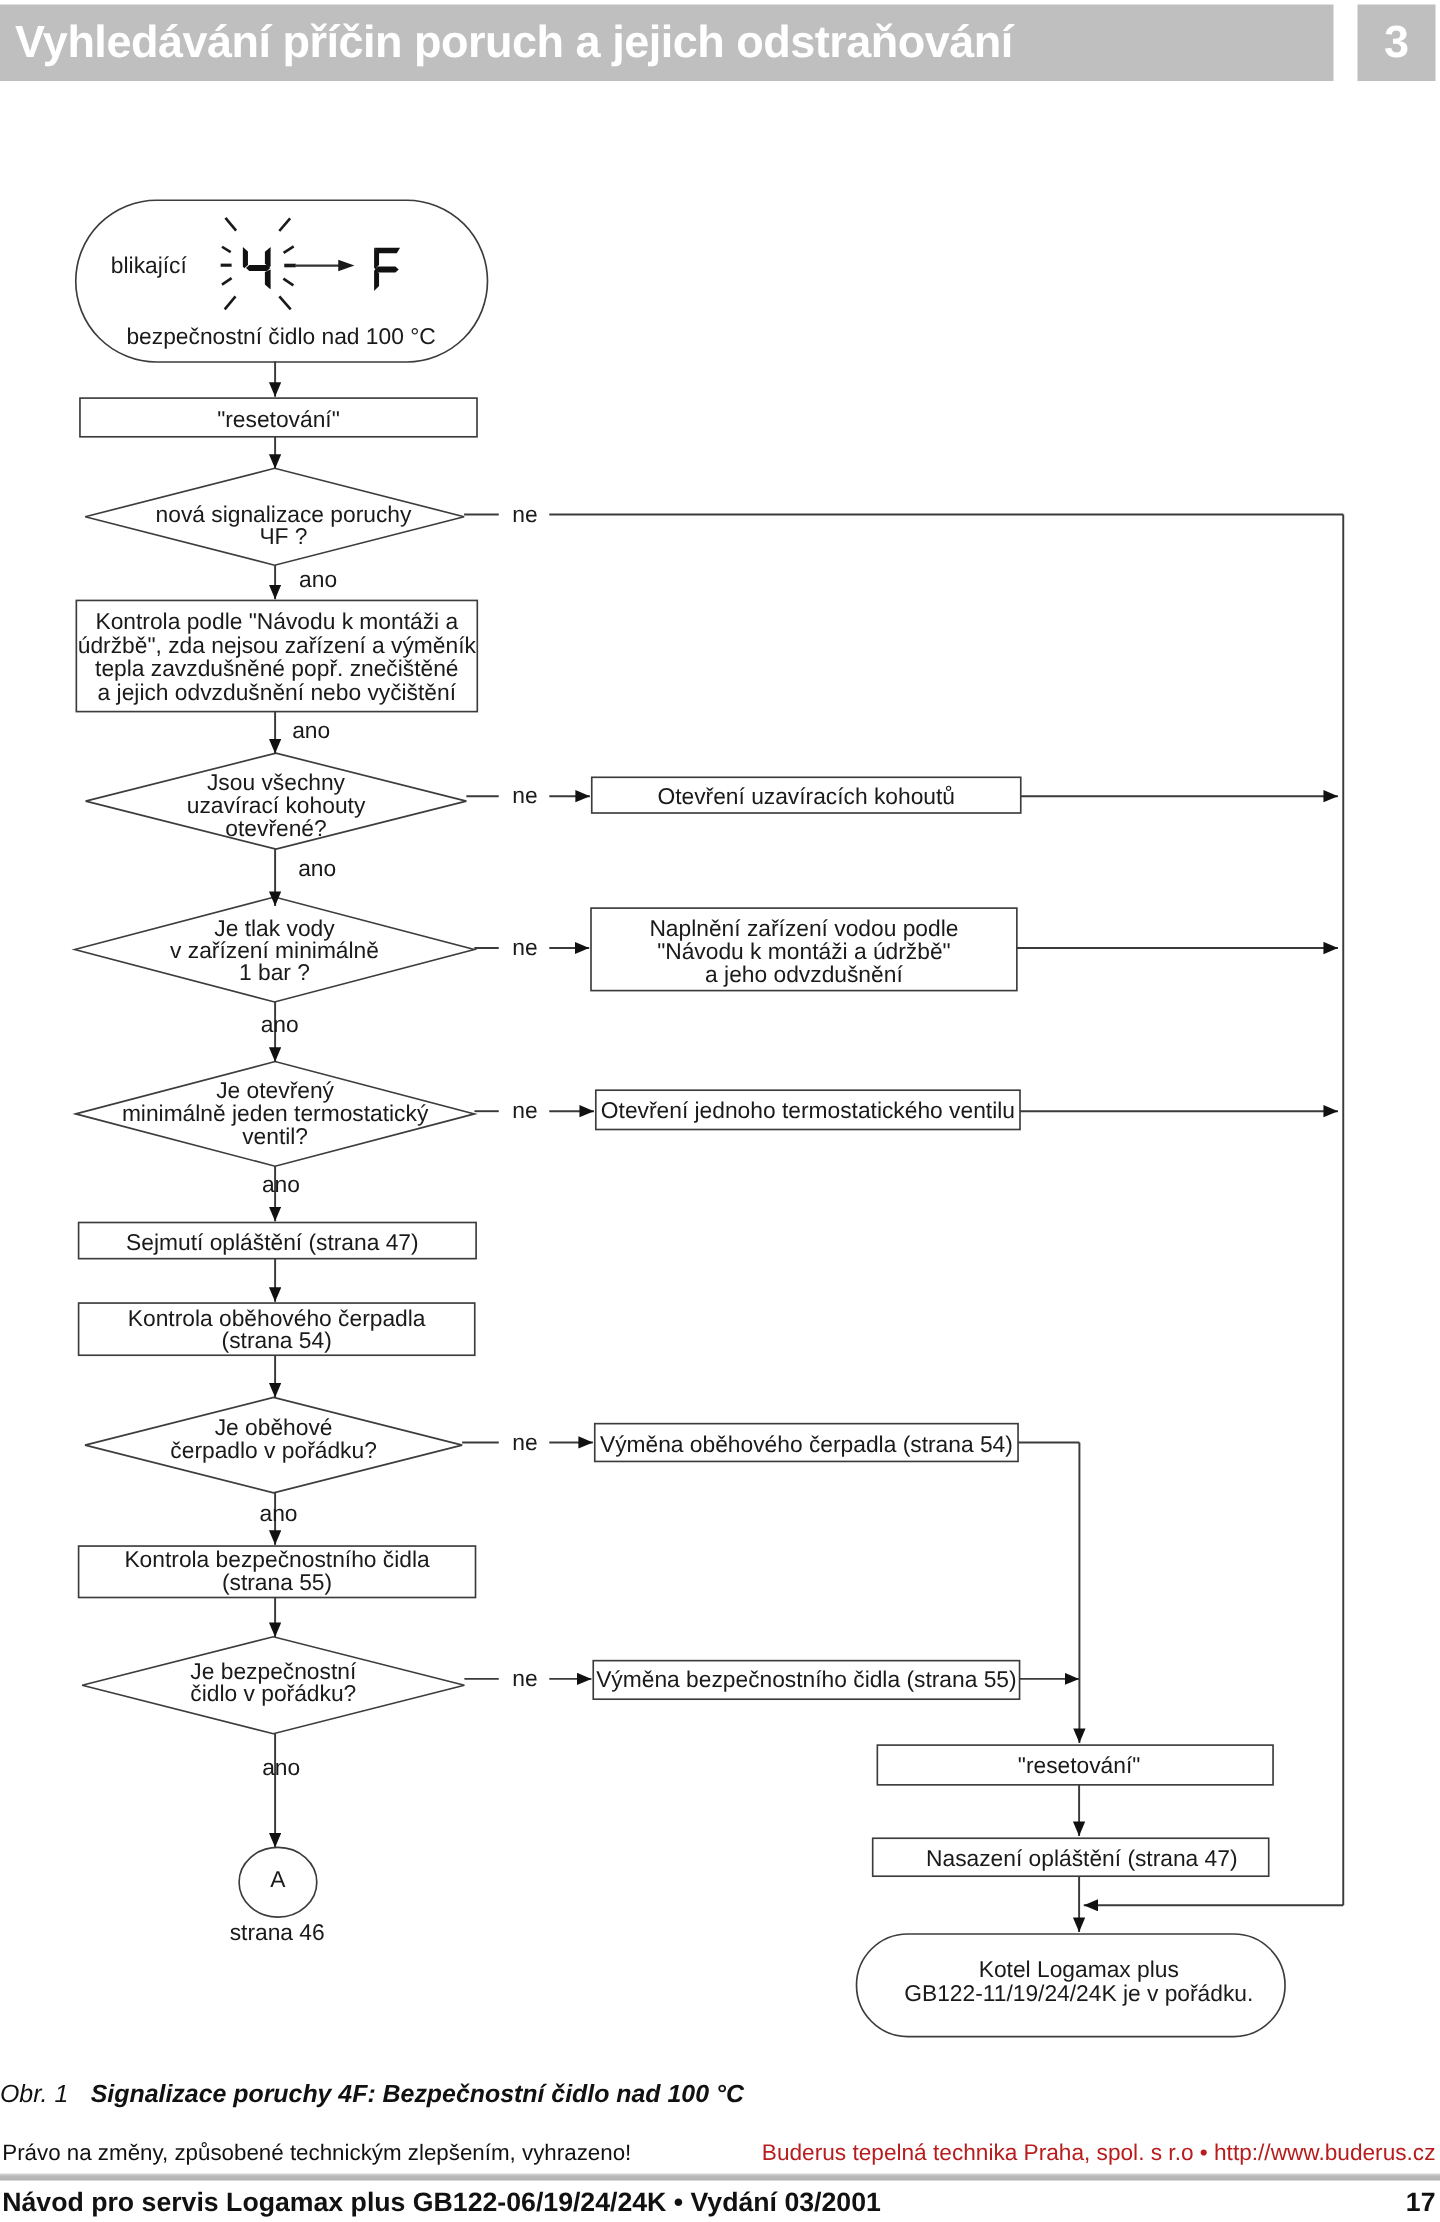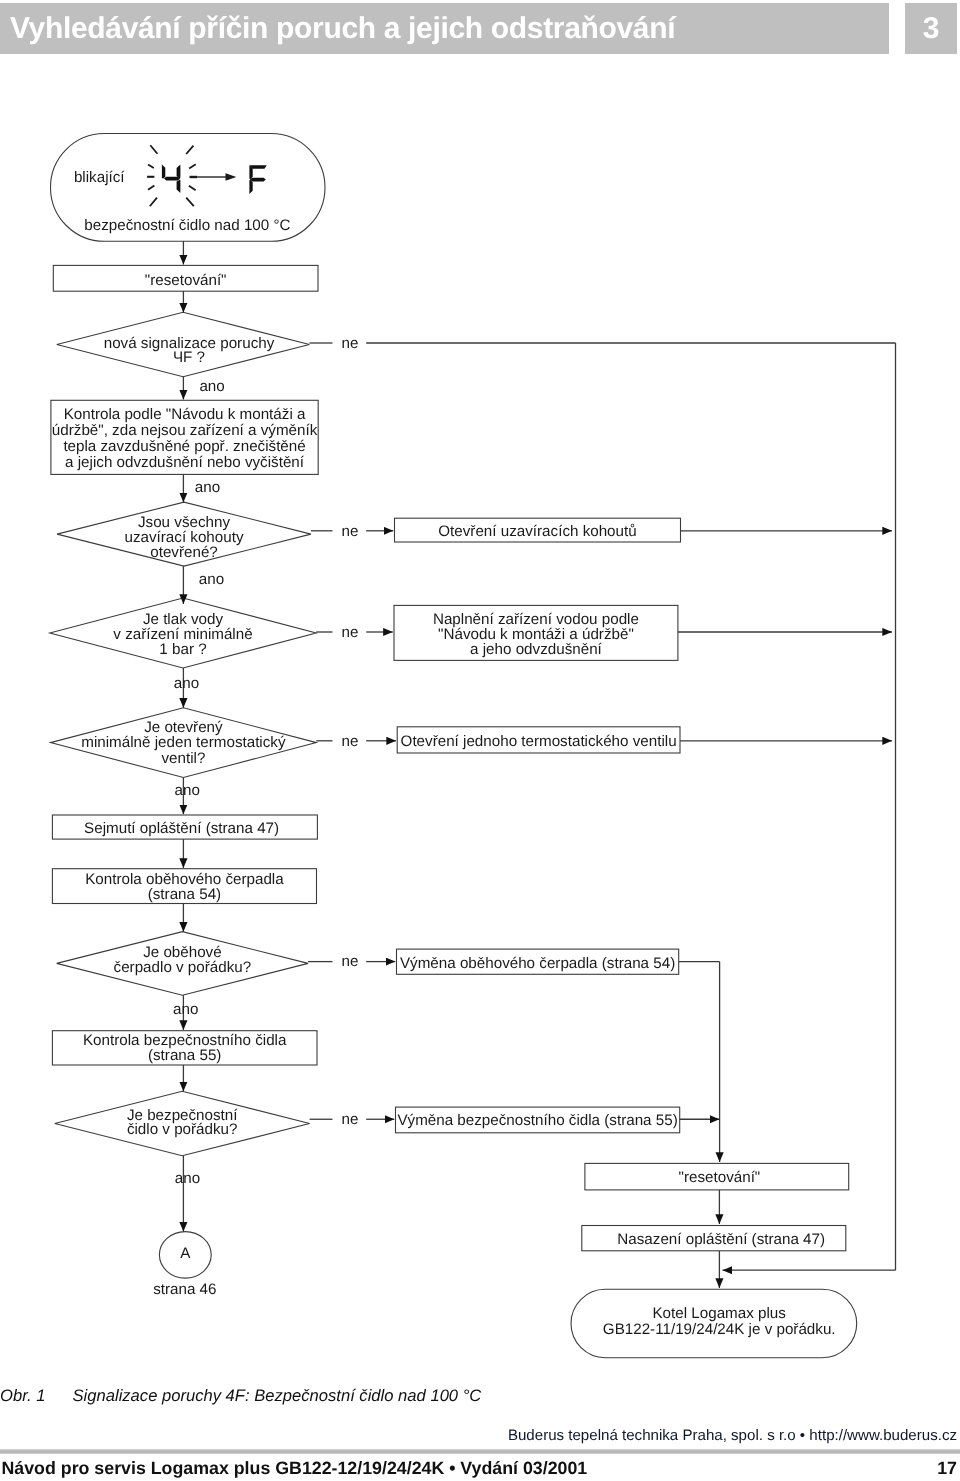--- a/index.html
+++ b/index.html
@@ -9,25 +9,25 @@
   #hdrtitle{position:absolute;left:10px;top:3px;height:51px;line-height:51px;font-size:30px;font-weight:bold;color:#fff;letter-spacing:-0.33px;}
   #hdrnumbox{position:absolute;left:905px;top:3px;width:52px;height:51px;background:#bfbfbf;}
   #hdrnum{position:absolute;left:905px;top:3px;width:52px;height:51px;line-height:51px;text-align:center;font-size:30px;font-weight:bold;color:#fff;}
   #chart{position:absolute;left:0;top:0;}
   .fc text{font-family:"Liberation Sans",sans-serif;fill:#1a1a1a;}
   .fc .shape{fill:#fff;stroke:#3c3c3c;stroke-width:1.1;}
   .fc .ln{stroke:#3a3a3a;stroke-width:1.3;fill:none;}
   .fc .seg{fill:#111;}
   .cap{position:absolute;left:0px;top:1386px;font-size:16.6px;font-style:italic;color:#111;white-space:nowrap;}
   .cap .num{display:inline-block;}
-  .cap .txt{display:inline-block;margin-left:27px;}
+  .cap .txt{display:inline-block;margin-left:15px;font-weight:bold;}
   #ftrule{position:absolute;left:0;top:1449px;width:960px;height:5px;background:linear-gradient(to bottom,#d8d8d8 0%,#bababa 35%,#b4b4b4 80%,#e8e8e8 100%);}
   
   .ftl{position:absolute;left:1.5px;top:1428px;font-size:14.9px;color:#111;}
-  .ftr{position:absolute;right:3px;top:1427px;font-size:15.1px;color:#0f172a;}
+  .ftr{position:absolute;right:3px;top:1427px;font-size:15.1px;color:#b91c1c;}
   .ftb{position:absolute;left:1.5px;top:1458px;font-size:17.8px;font-weight:bold;color:#111;}
   .ftbn{position:absolute;right:3px;top:1458px;font-size:17.8px;font-weight:bold;color:#111;margin-left:20px;}
 </style>
 </head>
 <body>
 
 <div class="page">
   <div id="hdrband"></div>
   <div id="hdrtitle">Vyhledávání příčin poruch a jejich odstraňování</div>
   <div id="hdrnumbox"></div>
@@ -215,16 +215,17 @@
           <path d="M 252.0 177.7 L 263.6 177.7 L 265.8 179.6 L 263.6 181.6 L 252.0 181.6 L 250.0 179.6 Z" class="seg"></path>
         </g>
       </g>
     </svg>
 
   <div class="cap">
     <span class="num">Obr. 1</span><span class="txt">Signalizace poruchy 4F: Bezpečnostní čidlo nad 100 °C</span>
   </div>
   <div id="ftrule"></div>
   <div id="ftrule2"></div>
+  <div class="ftl">Právo na změny, způsobené technickým zlepšením, vyhrazeno!</div>
   <div class="ftr">Buderus tepelná technika Praha, spol. s r.o • http://www.buderus.cz</div>
-  <div class="ftb">Návod pro servis Logamax plus GB122-12/19/24/24K • Vydání 03/2001</div>
+  <div class="ftb">Návod pro servis Logamax plus GB122-06/19/24/24K • Vydání 03/2001</div>
   <div class="ftbn">17</div>
 </div>
 
 </body></html>

